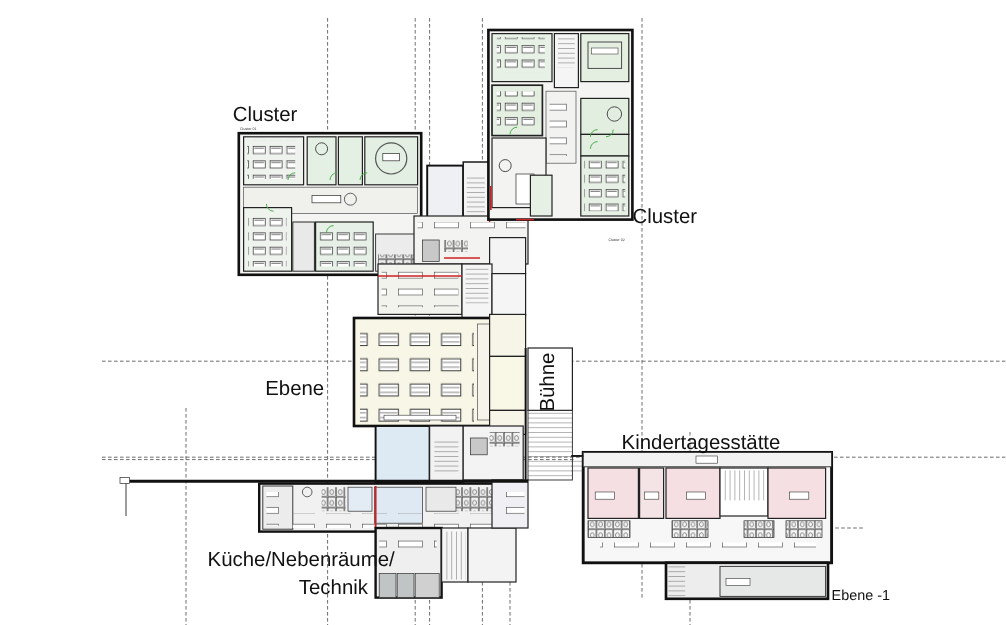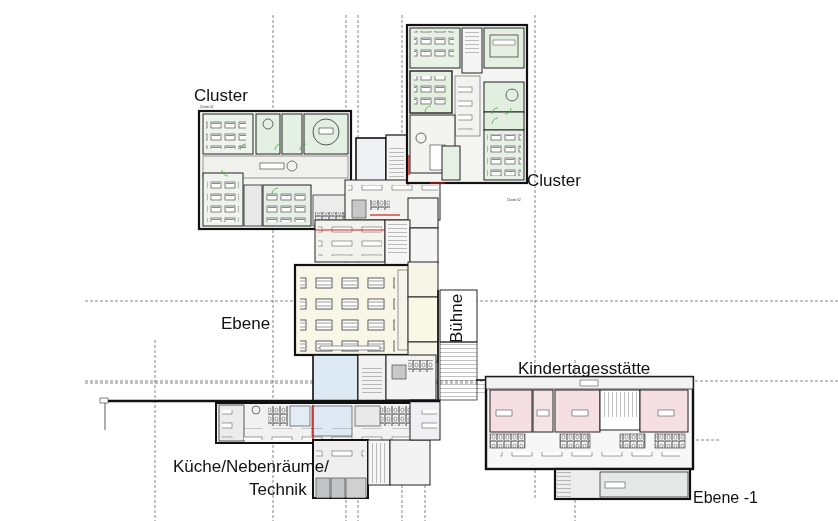--- a/index.html
+++ b/index.html
@@ -1,20 +1,20 @@
 <!DOCTYPE html>
 <html><head>
 <meta charset="utf-8">
 <style>
   html, body { margin:0; padding:0; background:#ffffff; }
   body { width:838px; height:521px; overflow:hidden; position:relative; font-family:"Liberation Sans", sans-serif; }
   #plan { position:absolute; left:0; top:0; width:838px; height:521px; }
   .lbl { position:absolute; color:#111; font-family:"Liberation Sans", sans-serif; white-space:nowrap; line-height:1; }
   .lbl-lg { font-size:17px; }
-  .lbl-sm { font-size:16px; }
+  .lbl-sm { font-size:12px; }
   .lbl-tiny { font-size:3px; color:#333; }
   .vert { transform:rotate(-90deg); transform-origin:left top; }
 </style>
 </head>
 <body>
 
 <svg id="plan" viewBox="0 0 838 521" xmlns="http://www.w3.org/2000/svg">
   <defs>
     <pattern id="desk" width="14" height="12" patternUnits="userSpaceOnUse">
       <rect x="1" y="2" width="10" height="6" fill="#fff" stroke="#333" stroke-width="0.6"></rect>

